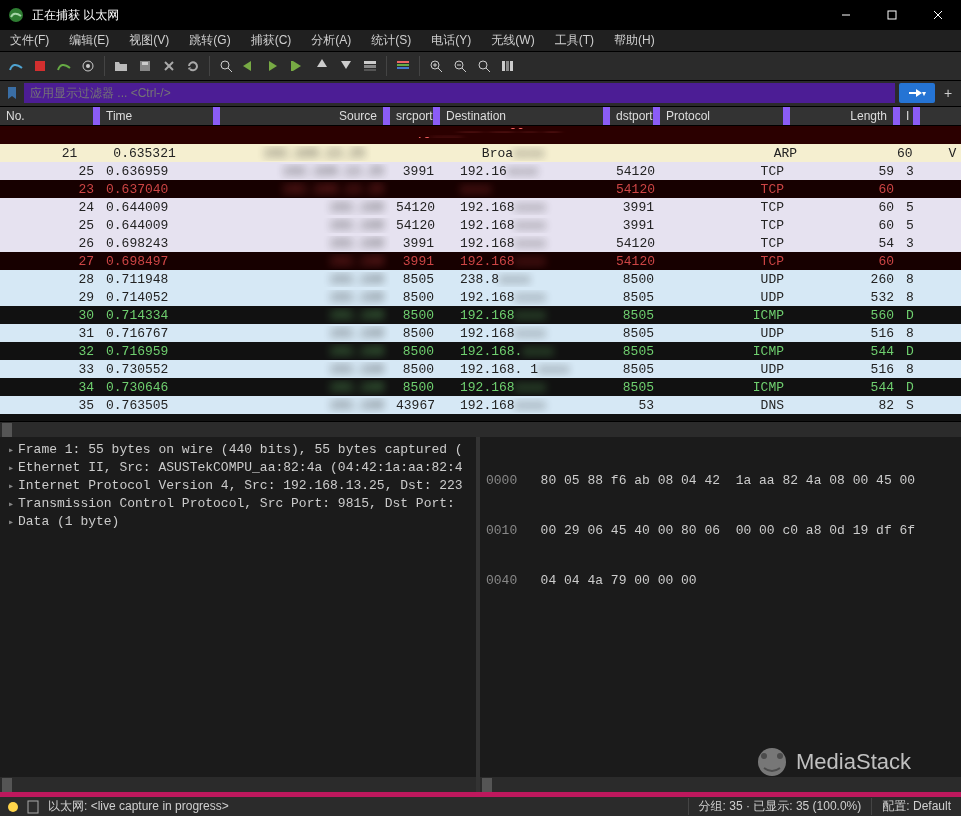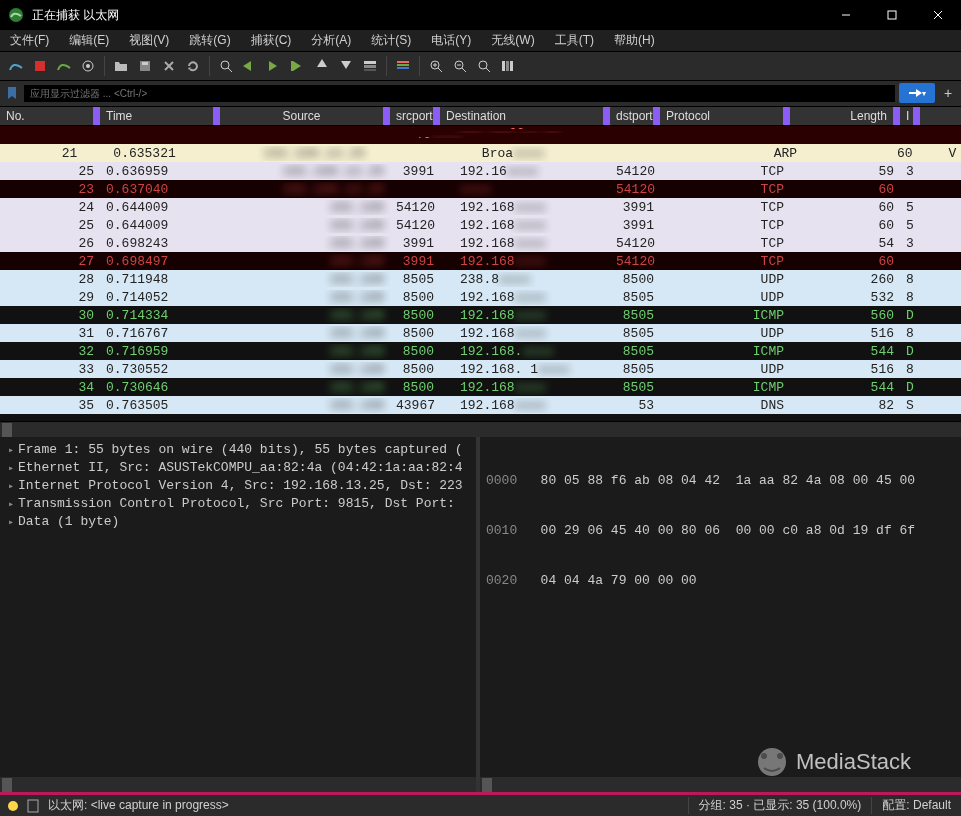--- a/index.html
+++ b/index.html
@@ -9,21 +9,21 @@
   .titlebar .app-icon { width: 16px; height: 16px; margin: 0 8px; }
   .titlebar .title { flex: 1; }
   .titlebar .win-btn { width: 46px; height: 30px; display: flex; align-items: center; justify-content: center; color: #fff; font-size: 11px; }
   .menubar { height: 22px; background: #202020; display: flex; align-items: center; font-size: 12px; border-bottom: 1px solid #000; }
   .menubar .menu { padding: 0 10px; cursor: default; }
   .toolbar { height: 30px; background: #2b2b2b; display: flex; align-items: center; border-bottom: 1px solid #000; padding: 0 4px; }
   .toolbar .tbtn { width: 22px; height: 22px; margin: 0 1px; display: flex; align-items: center; justify-content: center; }
   .toolbar .sep { width: 1px; height: 20px; background: #444; margin: 0 4px; }
   .filterbar { height: 26px; background: #2b2b2b; display: flex; align-items: center; border-bottom: 1px solid #000; padding: 0 4px; gap: 4px; }
   .filterbar .bookmark-icon { width: 16px; height: 16px; display:flex; align-items:center; justify-content:center; }
-  .filterbar input { flex: 1; background: #000000; border: none; color: #888; font-size: 10px; padding: 3px 6px; outline: none; }
+  .filterbar input { flex: 1; background: #4c1d95; border: none; color: #888; font-size: 12px; padding: 3px 6px; outline: none; }
   .filterbar .arrow-btn { width: 36px; height: 20px; background: #2574d4; border-radius: 2px; display:flex; align-items:center; justify-content:center; color:#fff; font-size:11px;}
   .filterbar .plus-btn { width: 18px; height: 18px; display:flex; align-items:center; justify-content:center; color:#ccc; font-size:14px;}
   
   .colhdr { height: 20px; background: #333; display: flex; font-size: 12px; color: #ddd; border-bottom: 1px solid #000; }
   .colhdr .cell { border-right: 7px solid #8b5cf6; padding: 2px 6px; }
   
   .packets { height: 300px; overflow: hidden; background: #111; font-family: "Consolas","Courier New",monospace; font-size: 13px; }
   .row { height: 18px; display: flex; align-items: center; }
   .row .cell { padding: 0 6px; overflow: hidden; white-space: nowrap; }
   .c-no { width: 100px; text-align: right; }
@@ -40,21 +40,21 @@
   
   .lower { display: flex; height: 346px; }
   .tree { width: 480px; background: #1b1b1b; font-family: "Consolas","Courier New",monospace; font-size: 13px; color:#ccc; border-right: 4px solid #333; padding: 4px 0; overflow:hidden;}
   .tree .tline { display:flex; padding-left: 8px; height: 18px; align-items:center;}
   .tree .caret { width: 10px; color:#888; font-size:10px; }
   .hex { flex:1; background: #1b1b1b; font-family: "Consolas","Courier New",monospace; font-size: 13px; color:#ccc; padding: 4px 6px; }
   .hex .hline { height:18px; white-space: pre; margin-top: 32px; }
   .hex .off { color:#888; }
   .lower-scroll { height: 16px; background:#2b2b2b; display:flex;}
   
-  .statusbar { height: 24px; background: #2b2b2b; display: flex; align-items: center; font-size: 12px; border-top:3px solid #be185d; }
+  .statusbar { height: 24px; background: #2b2b2b; display: flex; align-items: center; font-size: 12px; border-top:5px solid #be185d; }
   .statusbar .led { width:10px;height:10px; border-radius:50%; background:#ffd54a; margin:0 8px;}
   .statusbar .sec { padding: 0 10px; border-left:1px solid #444; }
   
   .watermark { position: absolute; right: 50px; bottom: 36px; color:#ddd; font-size: 22px; display:flex; align-items:center; gap:6px; opacity:0.85;}
   .watermark svg { width:36px; height:36px; }
   
   .th-red-dark { background:#2b0000; color:#ff6666;flex-direction:column; }
   .th-arp { background:#f5efd0; color:#222;gap:24px; }
   .th-tcp-light { background:#e6e2f0; color:#222; }
   .th-tcp-dark { background:#170000; color:#c44; }
@@ -244,21 +244,21 @@
           <polygon points="8,1 14,5 8,9" fill="#fff"></polygon>
         </svg>
         <span style="font-size:8px">▾</span>
       </div>
     <div class="plus-btn">+</div>
   </div>
 
   <div class="colhdr">
     <div class="cell c-no" style="text-align:left">No.</div>
     <div class="cell c-time">Time</div>
-    <div class="cell c-src" style="text-align:center">Source</div>
+    <div class="cell c-src" style="text-align:right">Source</div>
     <div class="cell c-srcport">srcport</div>
     <div class="cell c-dst" style="text-align:left;padding-left:6px !important">Destination</div>
     <div class="cell c-dstport">dstport</div>
     <div class="cell c-proto" style="text-align:left">Protocol</div>
     <div class="cell c-len">Length</div>
     <div class="cell c-info">I</div>
   </div>
 
   <div class="packets" id="packet-list">
       <div class="row th-red-dark">
@@ -462,21 +462,21 @@
           <span>Transmission Control Protocol, Src Port: 9815, Dst Port:</span>
         </div>
         <div class="tline">
           <span class="caret">▸</span>
           <span>Data (1 byte)</span>
         </div>
       </div>
     <div class="hex" id="hex">
         <div class="hline"><span class="off">0000</span>   80 05 88 f6 ab 08 04 42  1a aa 82 4a 08 00 45 00</div>
         <div class="hline"><span class="off">0010</span>   00 29 06 45 40 00 80 06  00 00 c0 a8 0d 19 df 6f</div>
-        <div class="hline"><span class="off">0020</span>   04 04 4a 79 00 00 00</div>
+        <div class="hline"><span class="off">0040</span>   04 04 4a 79 00 00 00</div>
       </div>
   </div>
   <div class="lower-scroll">
     <div style="width:480px;border-right:4px solid #333;display:flex">
         <div class="thumb" style="width:10px;height:14px;background:#555;margin:1px 0 0 2px"></div>
       </div>
     <div style="flex:1;display:flex">
         <div class="thumb" style="width:10px;height:14px;background:#555;margin:1px 0 0 2px"></div>
       </div>
   </div>

